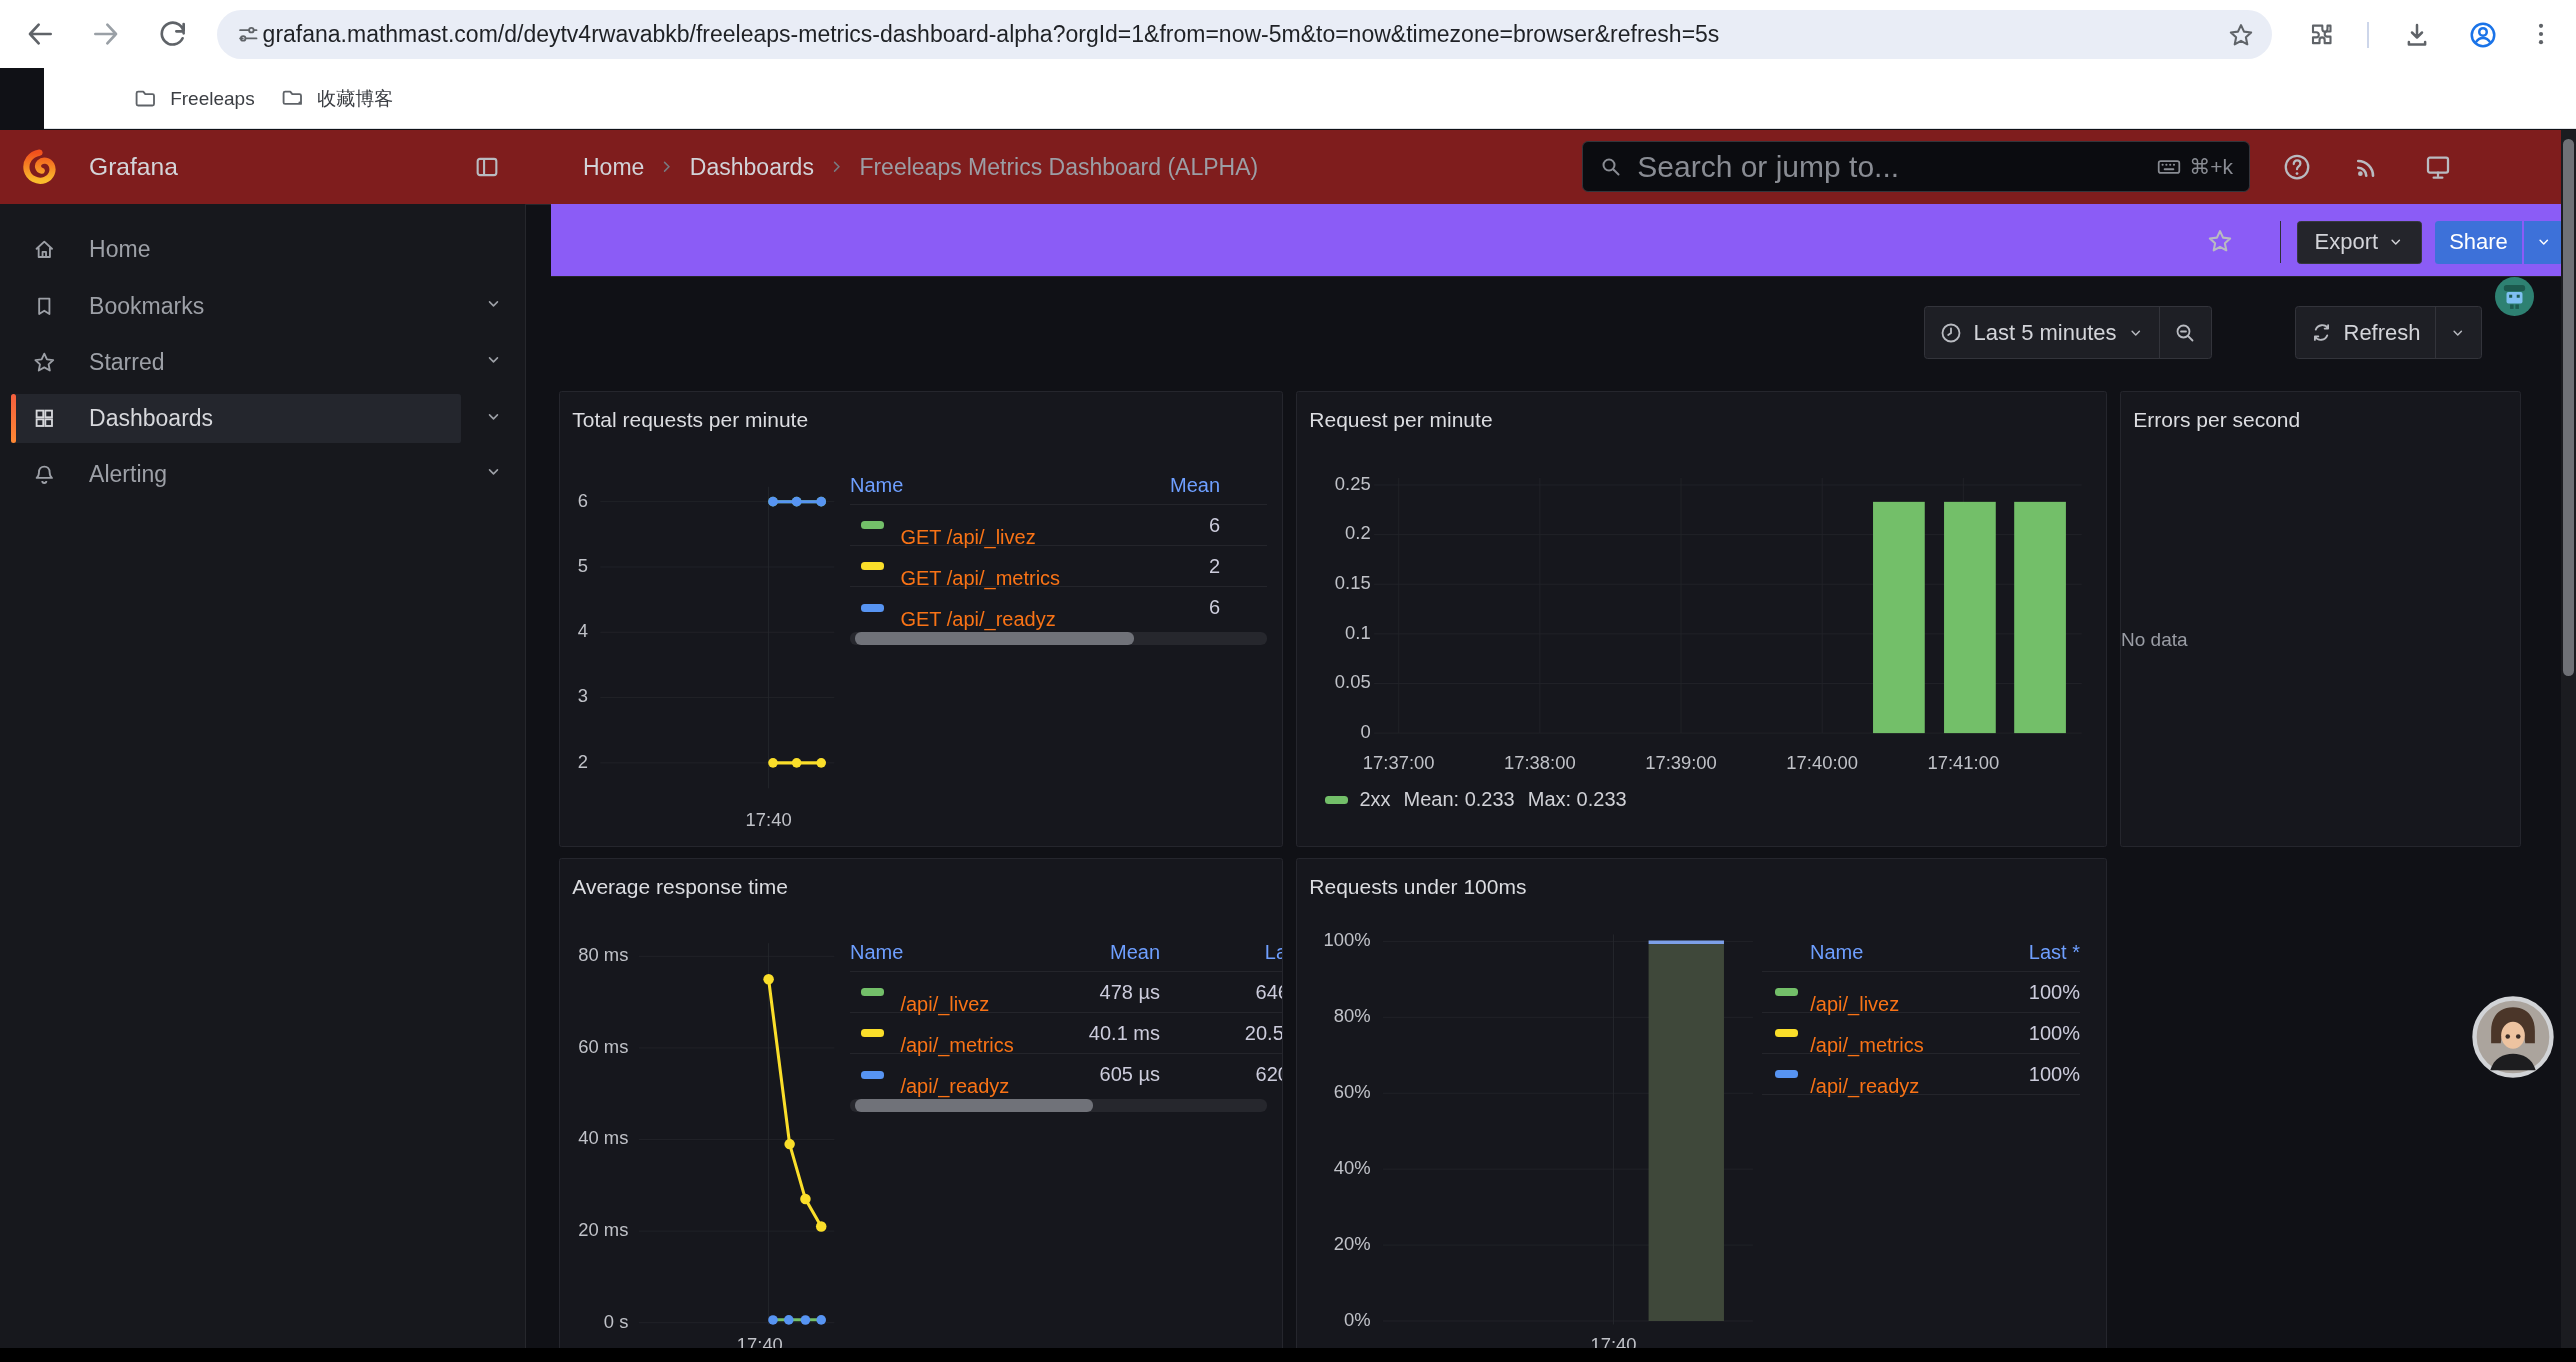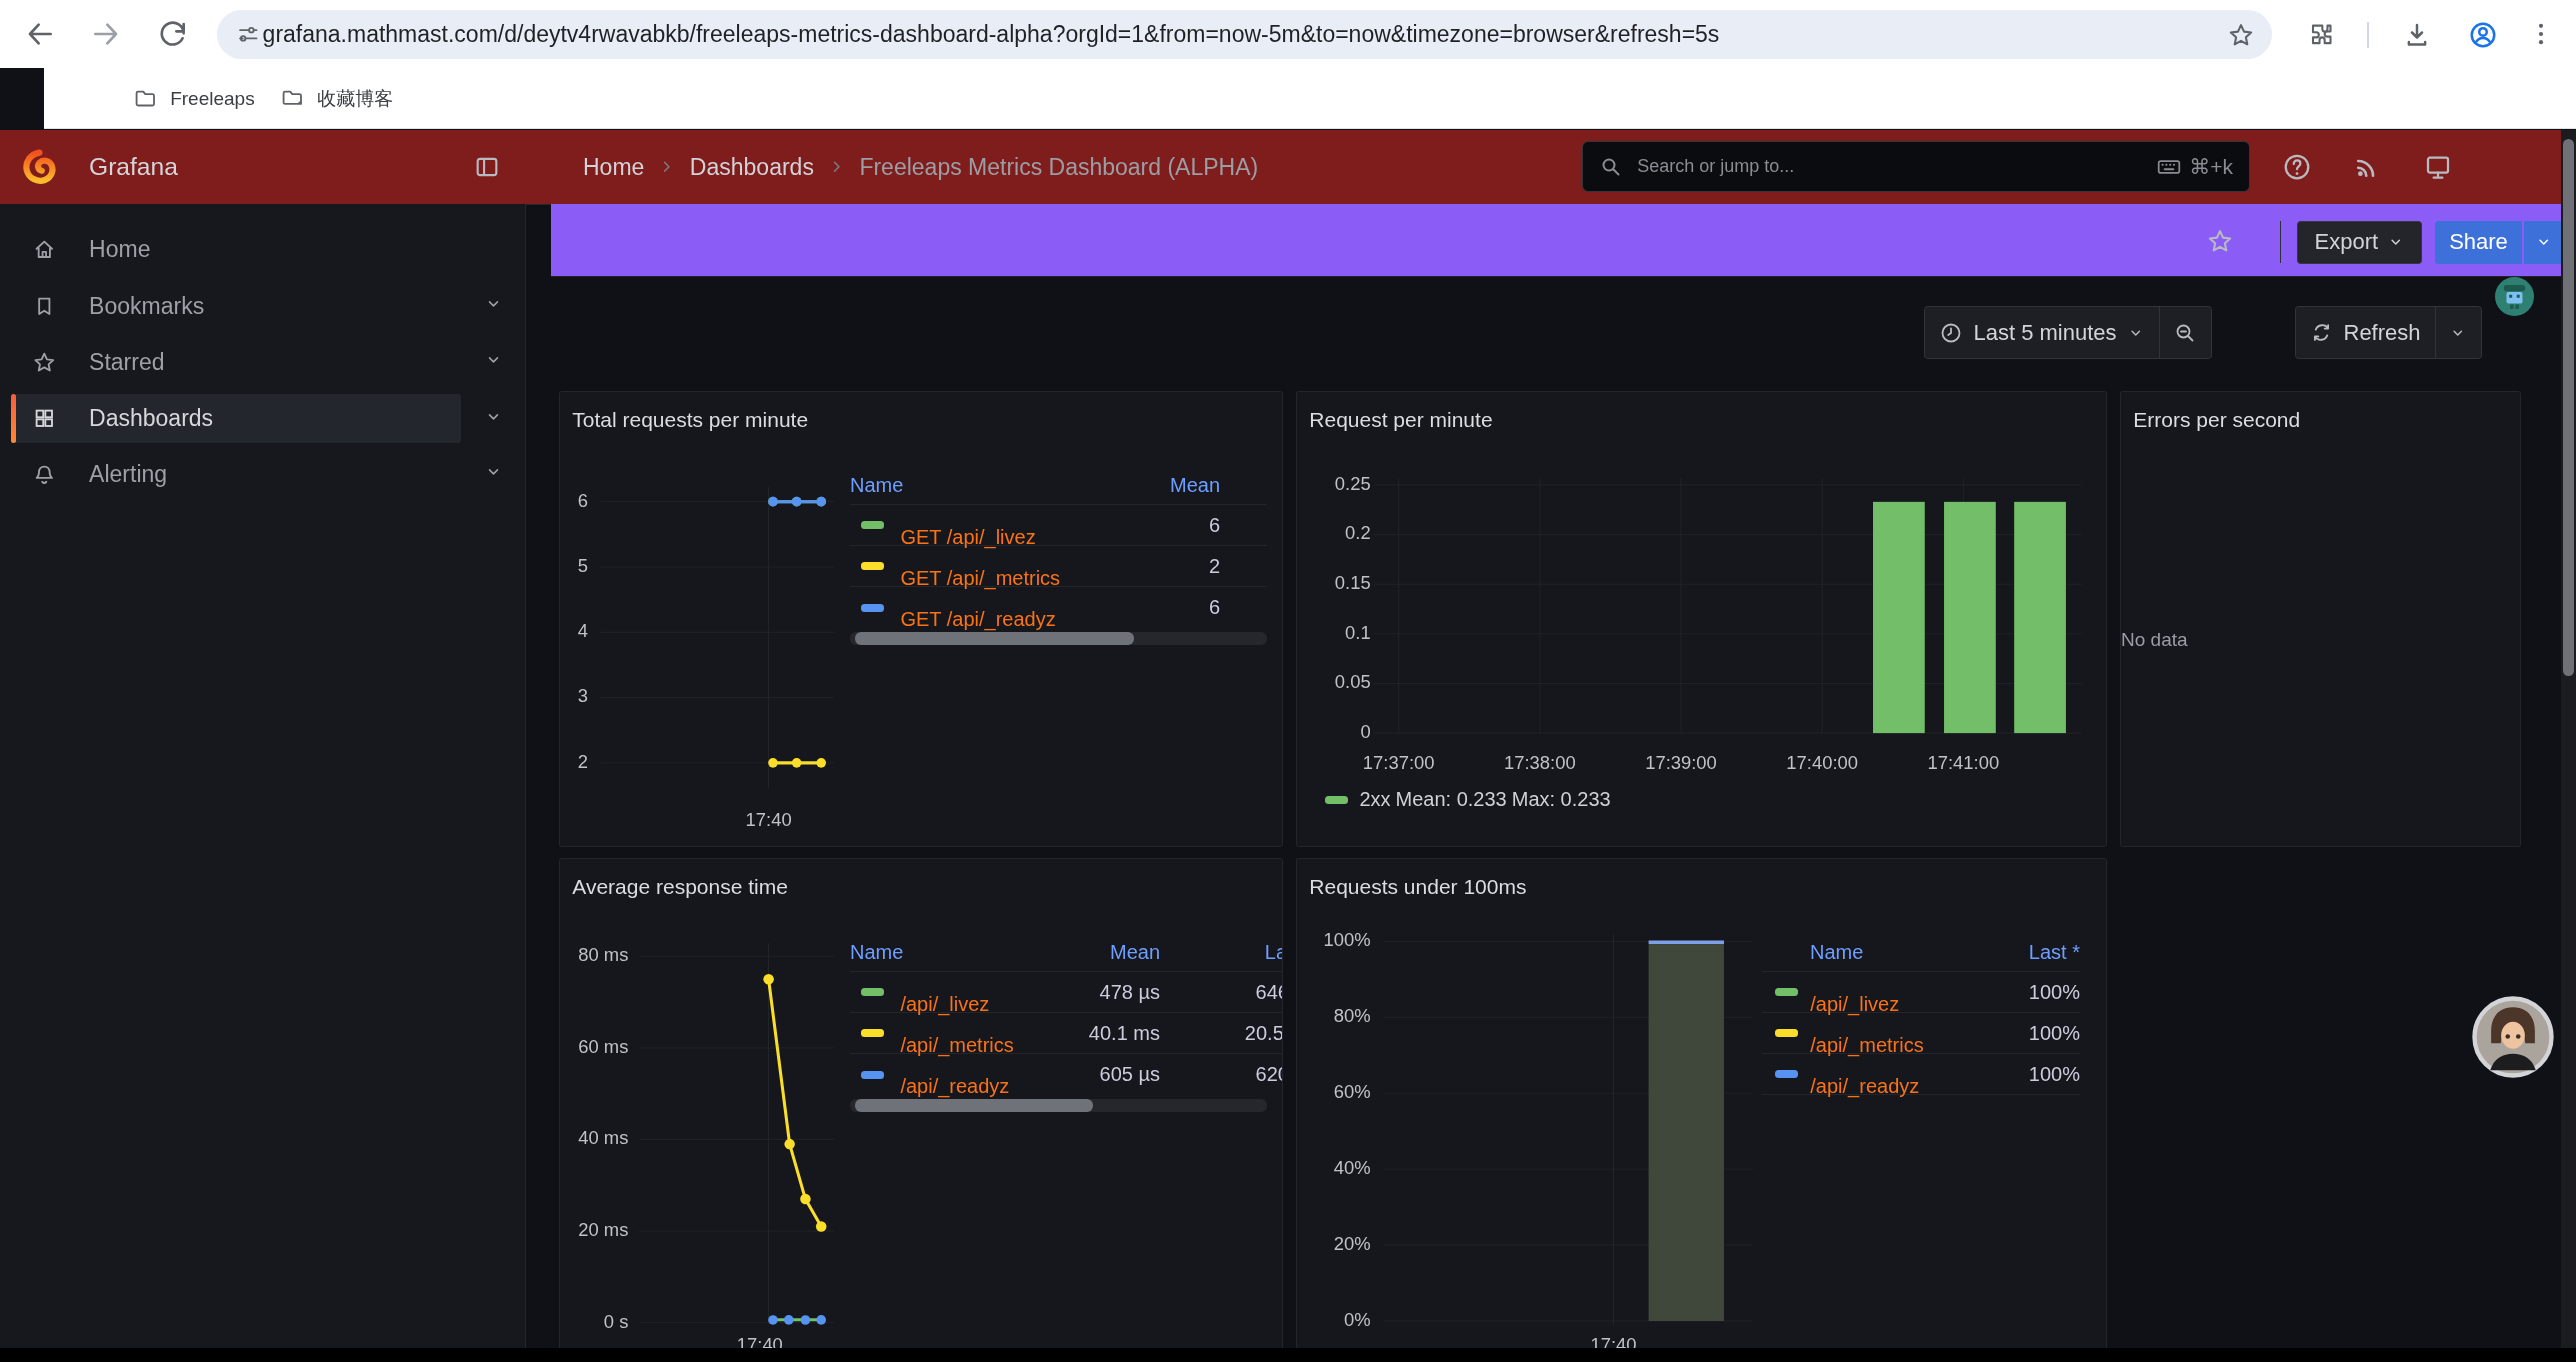--- a/index.html
+++ b/index.html
@@ -17,21 +17,21 @@
   #bookmarks{left:0;top:68px;width:2576px;height:61px;background:#ffffff;border-bottom:0.9px solid #dfe1e5;margin-left:44px;}
   .bm-item{position:absolute;top:10.5px;height:40px;display:flex;align-items:center;gap:12.3px;color:#3b3e43;font-size:19px;cursor:pointer;border-radius:20px;padding:0 12.3px;}
 
   
   #gheader{left:0;top:130px;width:2576px;height:75px;background:#7f1d1d;border-bottom:0.9px solid #26272c;}
   #brand-text{position:absolute;left:89px;top:0;height:74px;display:flex;align-items:center;font-size:24.6px;color:#d4d5d9;font-weight:500;}
   #breadcrumb{position:absolute;left:583px;top:0;height:74px;display:flex;align-items:center;gap:14px;font-size:23px;}
   .crumb{color:#d2d3d8;cursor:pointer;}
   .crumb.current{color:#9c9ea5;}
   #search-box{position:absolute;left:1582px;top:11.4px;width:668px;height:51px;border:0.9px solid #33353b;background:#0b0c10;border-radius:6.1px;display:flex;align-items:center;padding:0 16px;gap:12.3px;}
-  #search-input{flex:1;background:transparent;border:none;outline:none;font-size:18px;color:#c8c9ce;}
+  #search-input{flex:1;background:transparent;border:none;outline:none;font-size:30px;color:#c8c9ce;}
   #search-input::placeholder{color:#898c93;}
   #search-shortcut{display:flex;align-items:center;gap:7px;color:#898c93;font-size:21px;}
   .gh-ic{position:absolute;top:22px;width:30px;height:30px;color:#b9bbc1;cursor:pointer;}
 
   
   #sidebar{left:0;top:204px;width:526px;height:1158px;background:#17181d;border-right:0.9px solid #26272c;}
   .side-item{position:absolute;left:10.5px;width:450px;height:49px;border-radius:2.6px;display:flex;align-items:center;cursor:pointer;color:#9da0a7;}
   .side-item .s-ic{width:24.6px;height:24.6px;margin-left:21px;}
   .side-item .s-label{margin-left:33px;font-size:23px;}
   .side-item.active{background:#24262d;color:#d7d8dc;}
@@ -63,21 +63,21 @@
   .pill{width:23px;height:8px;border-radius:3.5px;margin:0 16px 0 11.4px;flex:none;}
   .lg-name{color:#f97316;white-space:nowrap;margin-top:24px;}
   .lg-val{margin-left:auto;color:#ccccdc;white-space:nowrap;}
   .grow{flex:1;}
   .w1{width:105px;text-align:right;margin-left:0;flex:none;}
   .w2{width:156px;text-align:right;margin-left:0;flex:none;}
   .lg-scroll{height:12.3px;background:#26272d;border-radius:6.1px;margin-top:4.4px;}
   .lg-thumb{height:12.3px;background:#707279;border-radius:6.1px;margin-left:5.3px;}
   .lg2{position:absolute;display:flex;align-items:center;font-size:20px;color:#d0d1d6;cursor:pointer;}
   .l2name{margin-left:11.4px;}
-  .l2stat{margin-left:5px;}
+  .l2stat{margin-left:13px;}
 
   
   #page-scroll-track{left:2561px;top:130px;width:15px;height:1233px;background:#1b1c20;}
   #page-scroll-thumb{left:2563px;top:139px;width:11.4px;height:537px;border-radius:5.3px;background:#6f7176;cursor:pointer;}
   #assistant{left:2471px;top:995px;width:84px;height:84px;cursor:pointer;}
 </style>
 </head>
 <body>
 
 <div id="stage">

